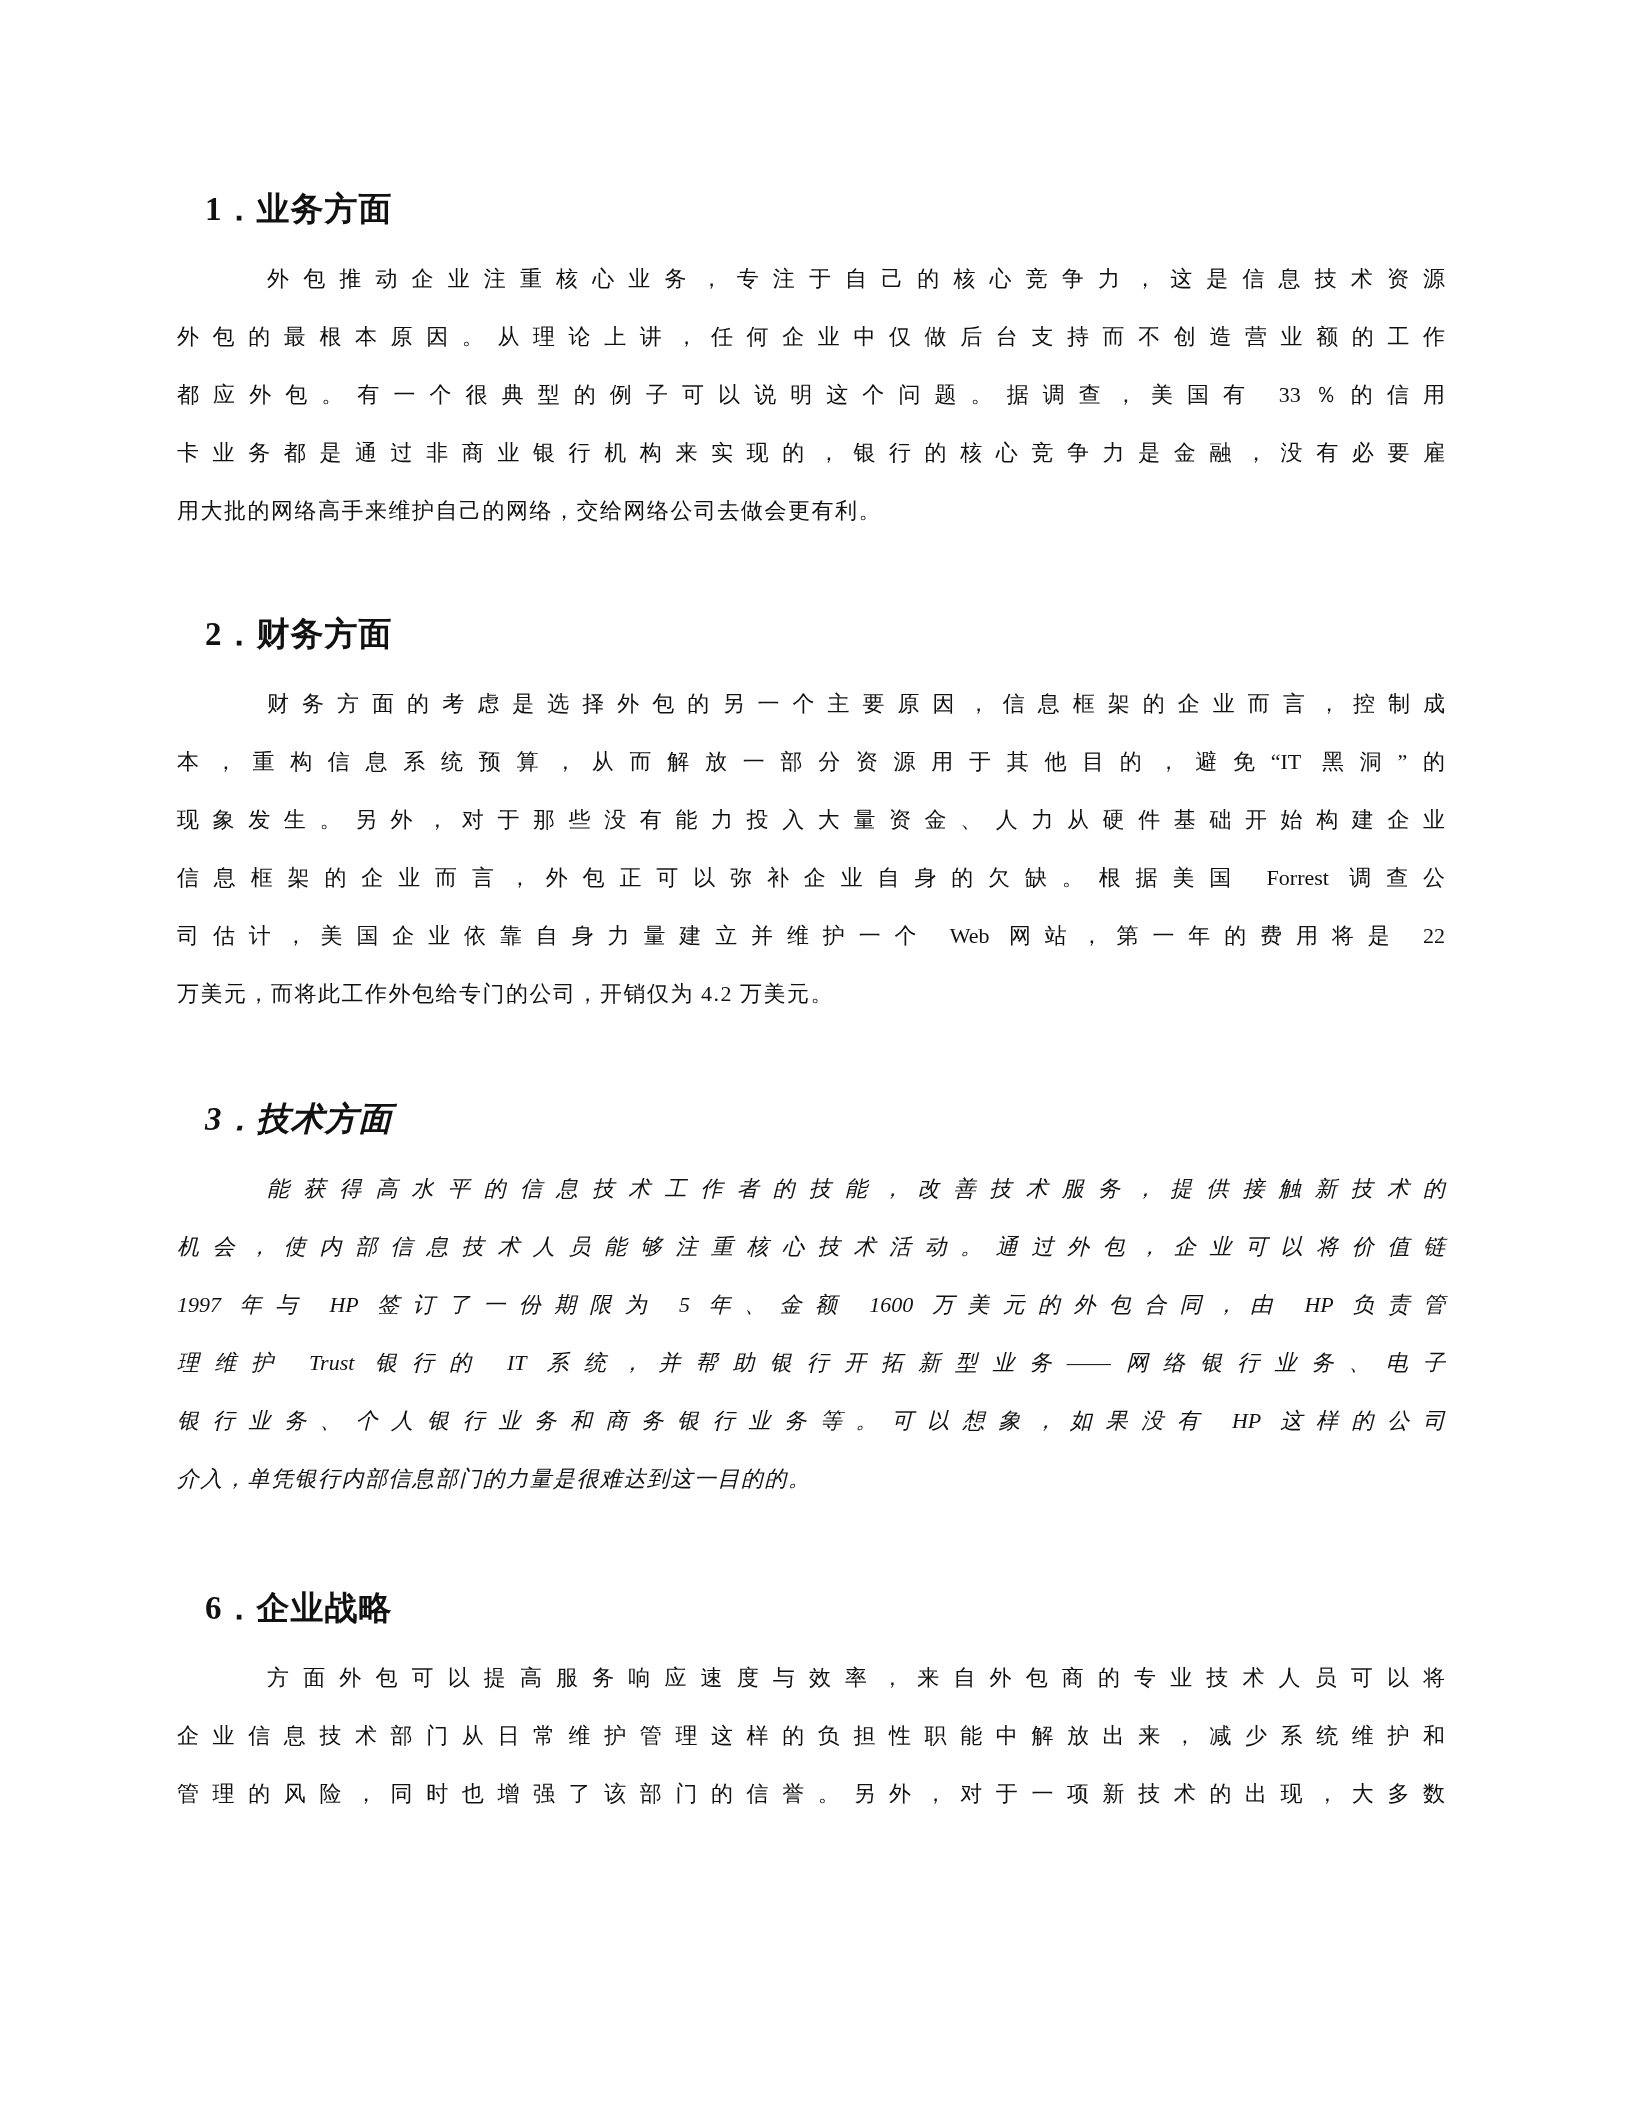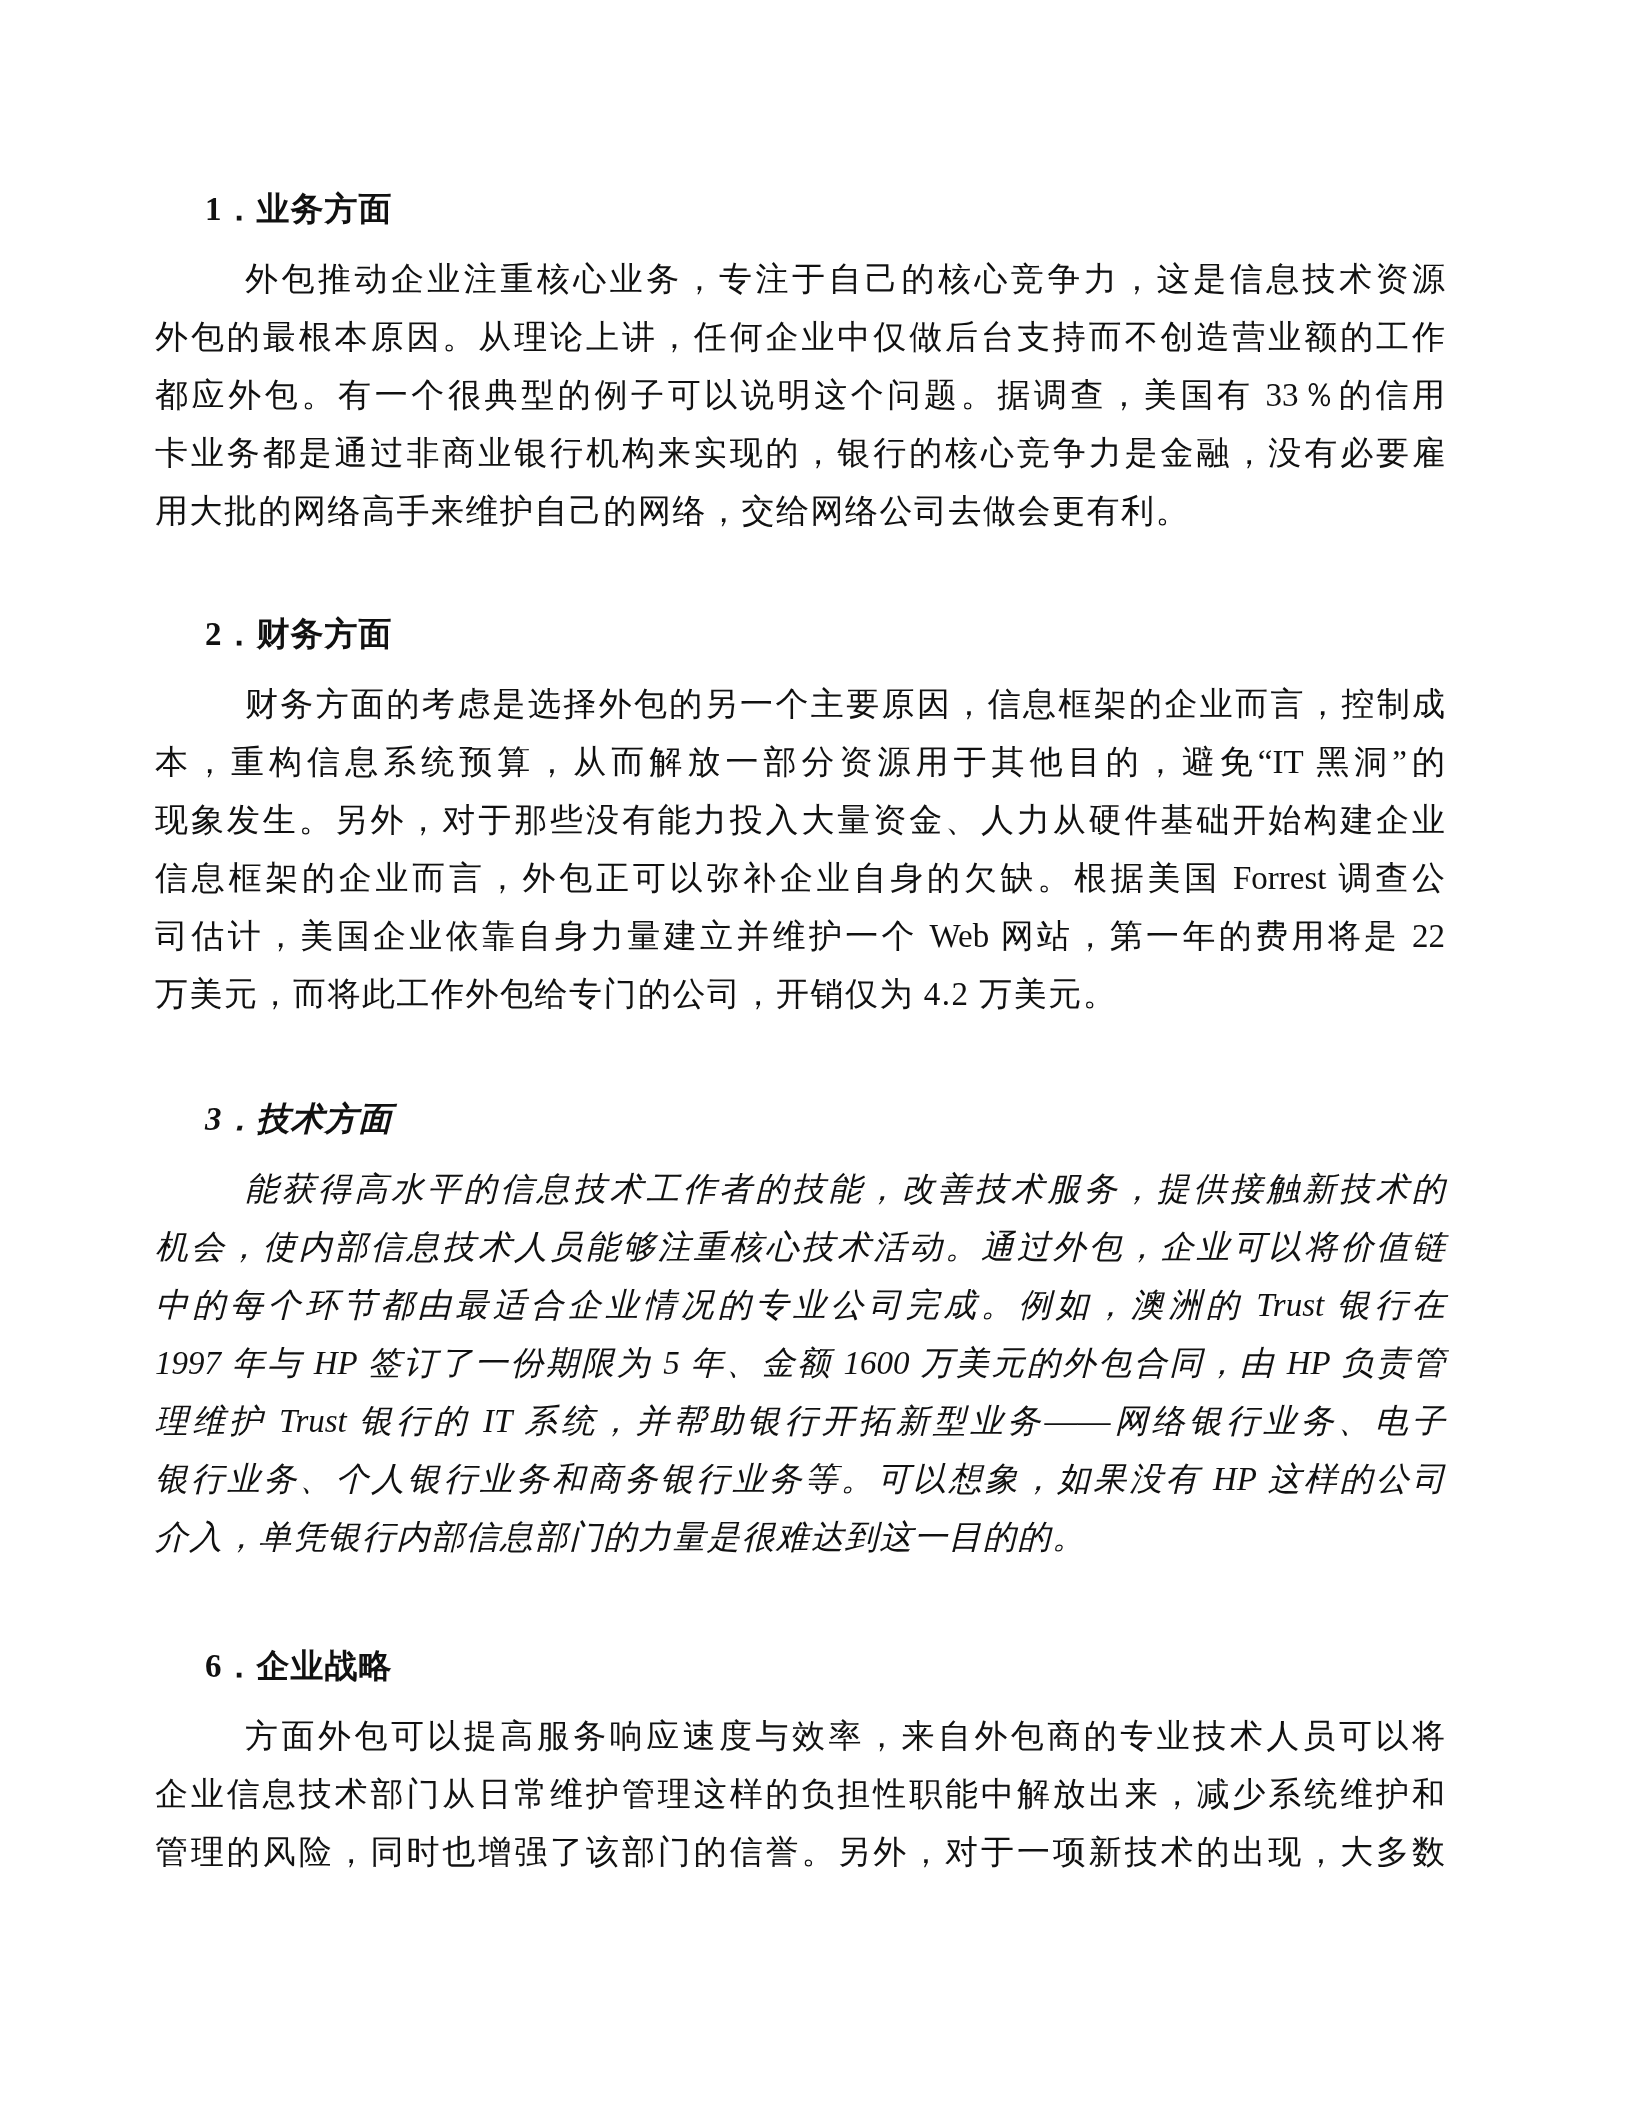--- a/index.html
+++ b/index.html
@@ -25,26 +25,27 @@
   .heading {
     font-size: 33px;
     line-height: 58px;
     font-weight: bold;
     margin: 0 0 12px 50px;
     letter-spacing: 1px;
     white-space: nowrap;
   }
   .para { width: 1290px; }
   .line {
-    font-size: 33px;
+    font-size: 22px;
     line-height: 58px;
     text-align: justify;
     text-align-last: justify;
     text-justify: inter-character;
     white-space: normal;
+    margin-left: 22px;
   }
   .line.indent { text-indent: 90px; }
   .line.last {
     text-align-last: left;
     letter-spacing: 1.5px;
   }
 </style>
 </head>
 <body>
 
@@ -71,21 +72,20 @@
       <div class="line">司估计，美国企业依靠自身力量建立并维护一个 Web 网站，第一年的费用将是 22</div>
       <div class="line last">万美元，而将此工作外包给专门的公司，开销仅为 4.2 万美元。</div>
     </div>
   </div>
 
   <div class="doc-section">
     <h2 class="heading">3．技术方面</h2>
     <div class="para">
       <div class="line indent">能获得高水平的信息技术工作者的技能，改善技术服务，提供接触新技术的</div>
       <div class="line">机会，使内部信息技术人员能够注重核心技术活动。通过外包，企业可以将价值链</div>
-      <div class="line">中的每个环节都由最适合企业情况的专业公司完成。例如，澳洲的 Trust 银行在</div>
       <div class="line">1997 年与 HP 签订了一份期限为 5 年、金额 1600 万美元的外包合同，由 HP 负责管</div>
       <div class="line">理维护 Trust 银行的 IT 系统，并帮助银行开拓新型业务――网络银行业务、电子</div>
       <div class="line">银行业务、个人银行业务和商务银行业务等。可以想象，如果没有 HP 这样的公司</div>
       <div class="line last">介入，单凭银行内部信息部门的力量是很难达到这一目的的。</div>
     </div>
   </div>
 
   <div class="doc-section">
     <h2 class="heading">6．企业战略</h2>
     <div class="para">

